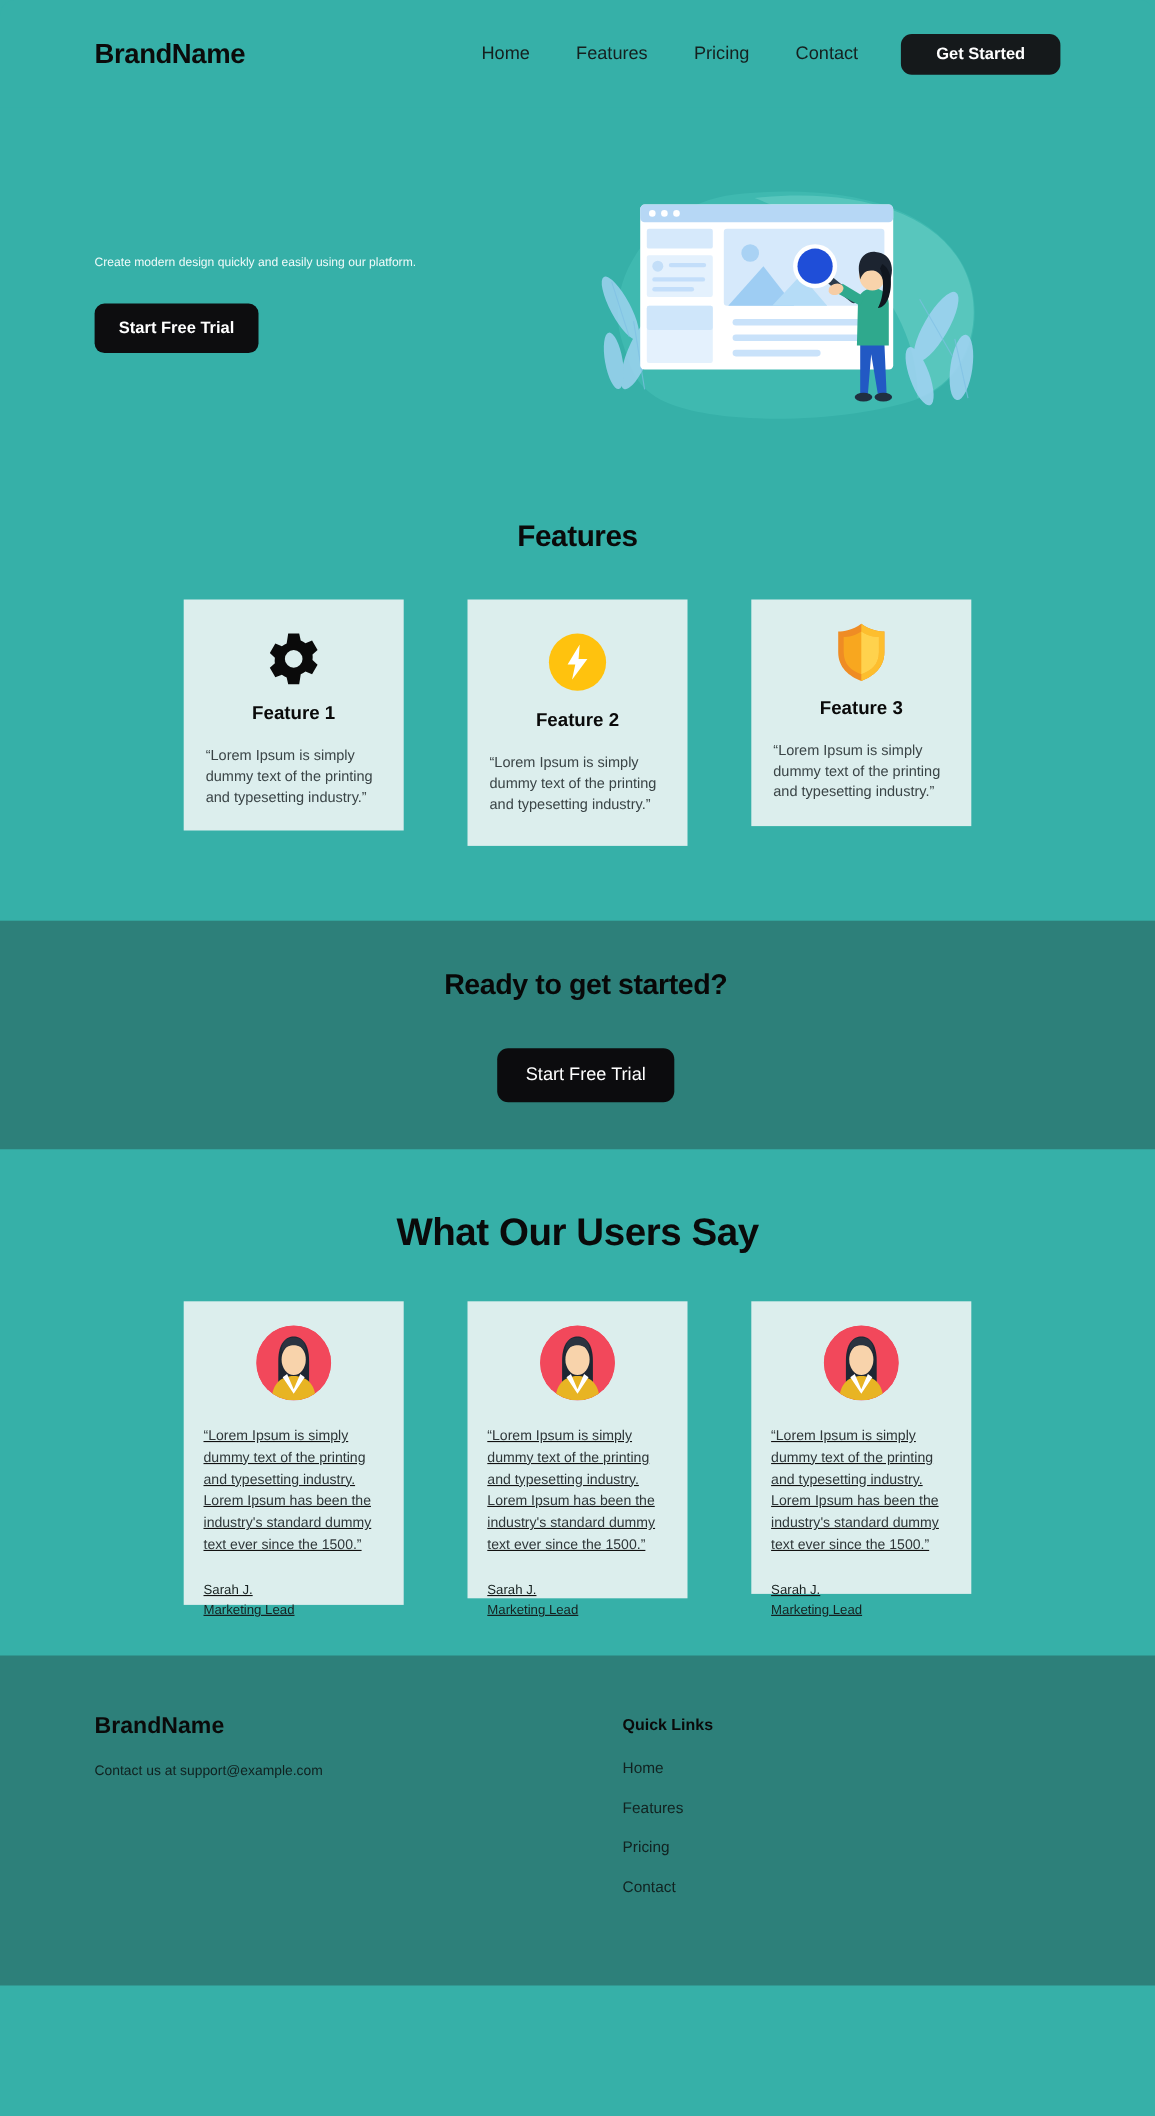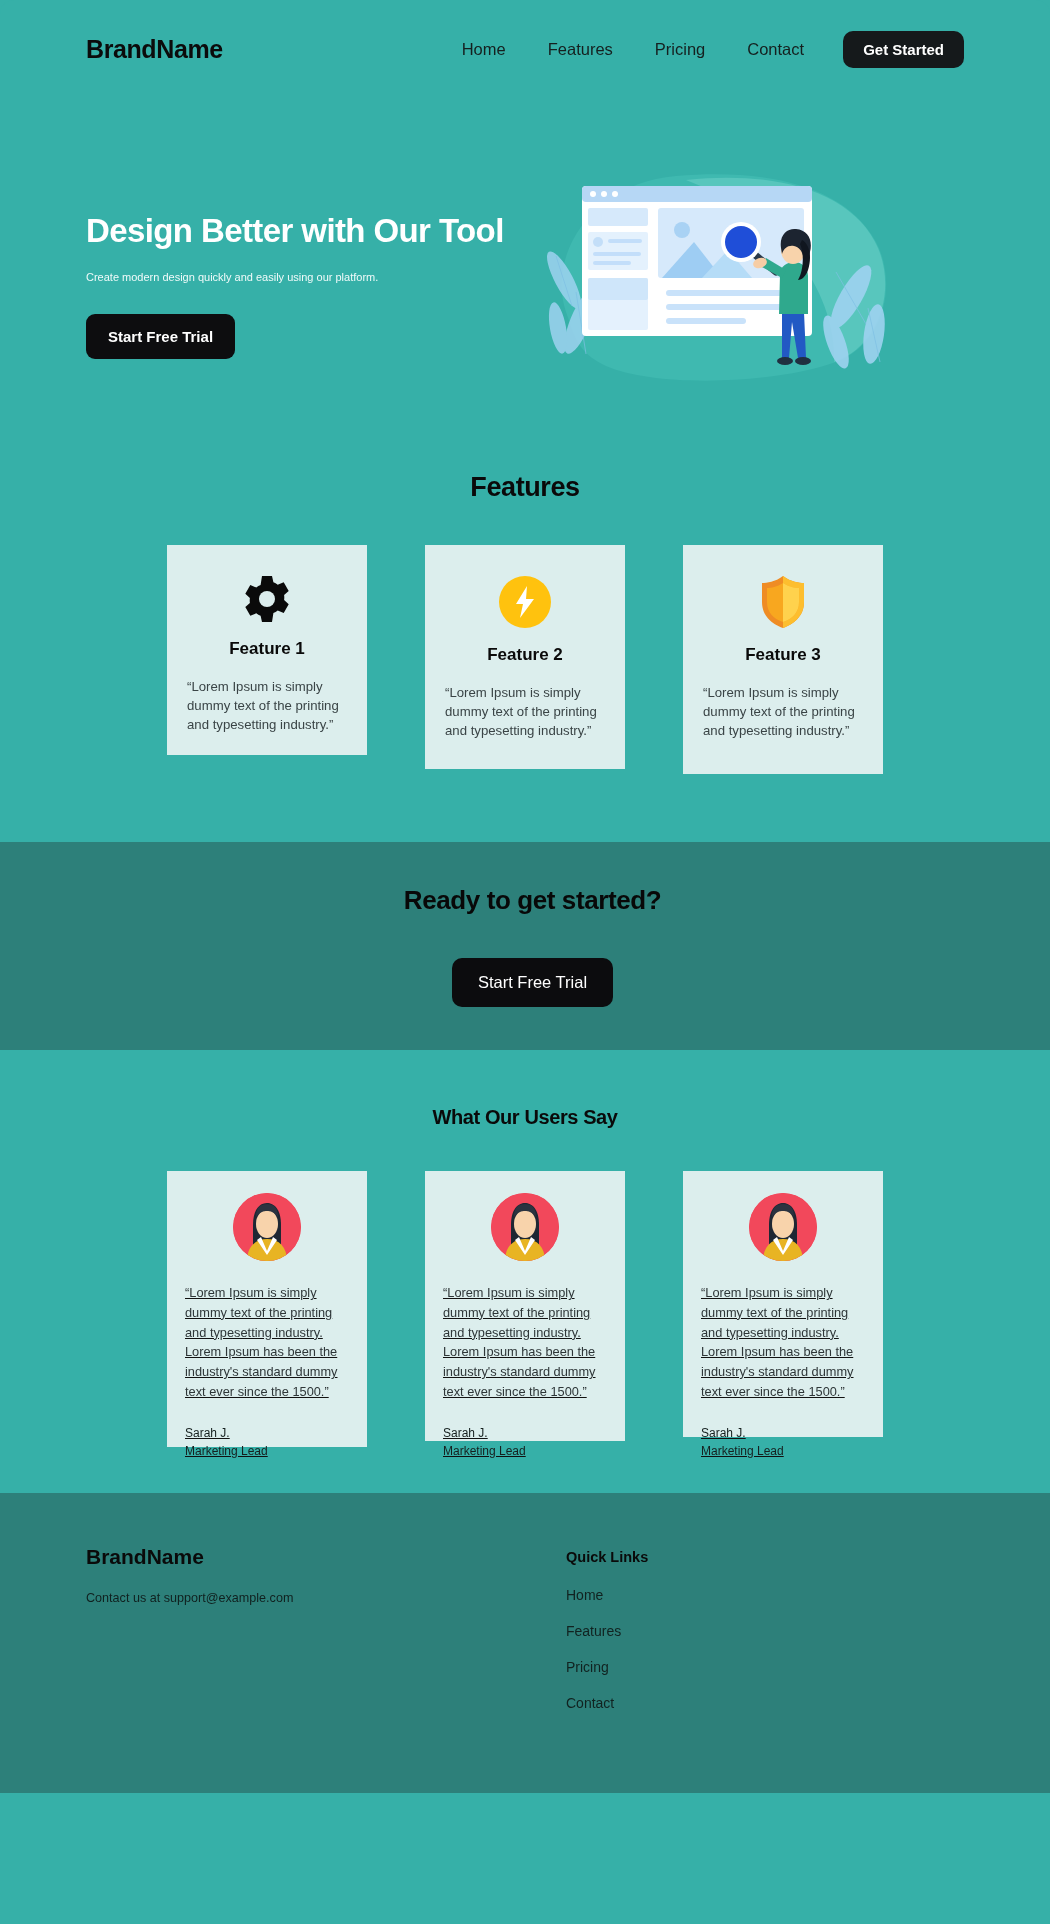--- a/index.html
+++ b/index.html
@@ -34,21 +34,21 @@
     padding: 0 21px;
     text-decoration: none;
     white-space: nowrap;
   }
   .btn-get-started {
     margin-left: 18px;
     background: #15191b;
     color: #ffffff;
     font-size: 15px;
     font-weight: 600;
-    padding: 10px 20px;
+    padding: 10px 32px;
     border-radius: 10px;
     border: none;
     cursor: pointer;
     font-family: "Liberation Sans", sans-serif;
   }
 
   
   .hero {
     display: flex;
     align-items: flex-start;
@@ -105,21 +105,21 @@
     background: #dceeed;
     width: 200px;
     padding: 28px 16px 22px;
     text-align: center;
     display: flex;
     flex-direction: column;
     align-items: center;
   }
   .card-1 { height: 210px; }
   .card-2 { height: 224px; }
-  .card-3 { height: 229px; }
+  .card-3 { height: 206px; justify-content: flex-end; }
   .card-icon { height: 58px; display: flex; align-items: center; justify-content: center; }
   .card-title {
     margin-top: 14px;
     font-size: 17px;
     font-weight: bold;
     color: #0a0a0a;
   }
   .card-text {
     margin-top: 18px;
     font-size: 13.2px;
@@ -163,21 +163,21 @@
     font-size: 16.5px;
     padding: 15px 26px;
     border-radius: 10px;
     border: none;
     cursor: pointer;
     font-family: "Liberation Sans", sans-serif;
   }
 
   
   .testimonials { padding-top: 56px; background: #36b0a8; padding-bottom: 46px; }
-  .testimonials .section-title { margin-bottom: 42px; font-size: 20px; }
+  .testimonials .section-title { margin-bottom: 42px; font-size: 35px; }
   .tcards {
     display: flex;
     justify-content: center;
     gap: 58px;
     padding: 0 86px;
     align-items: flex-start;
   }
   .tcard {
     background: #dceeed;
     width: 200px;
@@ -239,21 +239,20 @@
       <a class="nav-link" href="#">Home</a>
       <a class="nav-link" href="#">Features</a>
       <a class="nav-link" href="#">Pricing</a>
       <a class="nav-link" href="#">Contact</a>
       <button class="btn-get-started">Get Started</button>
     </div>
   </div>
 
   <div class="hero">
     <div class="hero-left">
-      <div class="hero-title">Design Better with Our Tool</div>
       <div class="hero-sub">Create modern design quickly and easily using our platform.</div>
       <button class="btn-trial-hero">Start Free Trial</button>
     </div>
 
     <div class="hero-art">
       <svg width="360" height="230" viewBox="0 0 360 230" xmlns="http://www.w3.org/2000/svg">
 
         <path d="M30 150 C10 90 60 20 140 14 C230 6 310 24 340 80 C362 122 348 182 300 200 C240 222 120 226 70 204 C40 190 38 172 30 150 Z" fill="#3fb9b0"></path>
         <path d="M150 18 C240 8 318 30 342 86 C360 128 344 184 298 200 C300 140 260 60 150 18 Z" fill="#58c6bd"></path>
 

